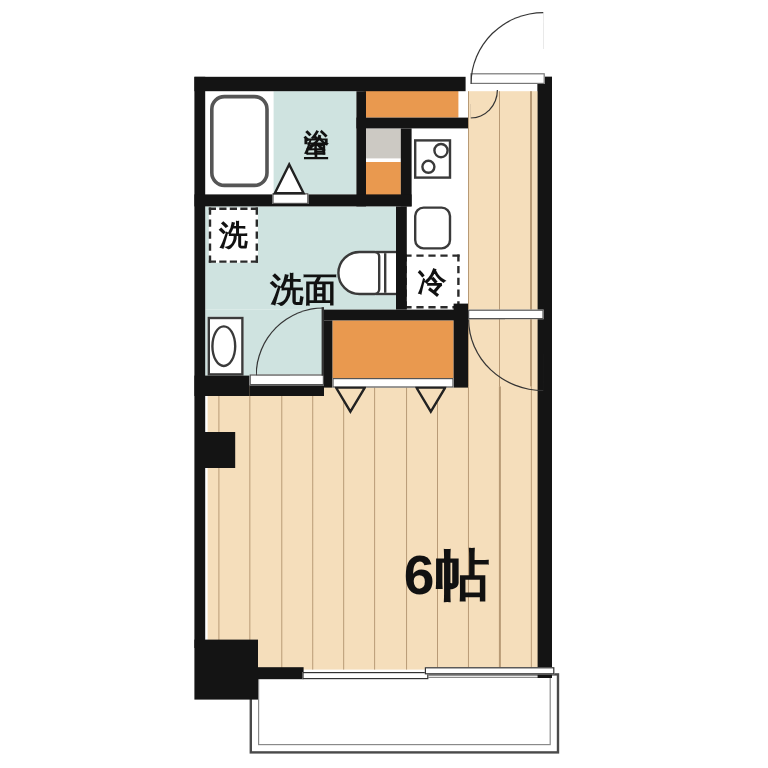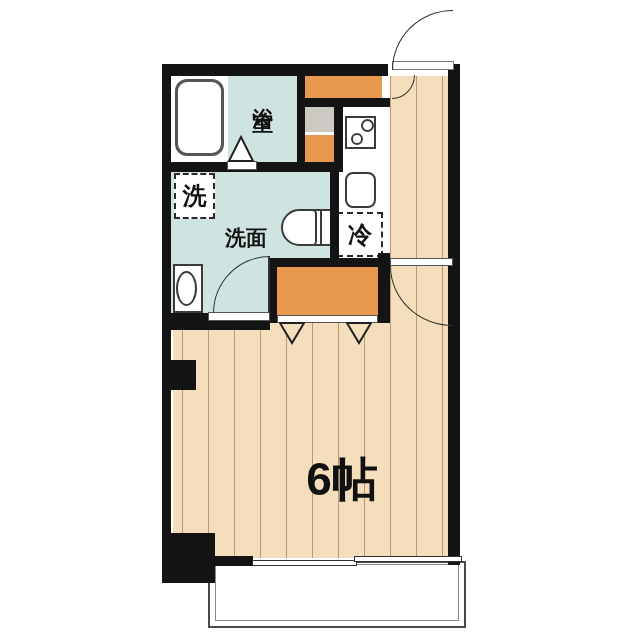--- a/index.html
+++ b/index.html
@@ -33,21 +33,21 @@
   <div class="abs" style="left:171px;top:76px;width:57px;height:86px;background:#fff;"></div>
   <div class="abs teal" style="left:228px;top:76px;width:69px;height:86px;"></div>
   <div class="abs" style="left:175px;top:79px;width:49px;height:77px;background:#fff;border:3px solid #555;border-radius:12px;"></div>
   <div class="abs lbl" style="left:251px;top:91px;font-size:21px;writing-mode:vertical-rl;letter-spacing:3px;">浴室</div>
 
   <div class="abs teal" style="left:171px;top:172px;width:159px;height:86px;"></div>
   <div class="abs teal" style="left:171px;top:258px;width:99px;height:57px;"></div>
   <div class="abs dashedbox" style="left:174px;top:173px;width:41px;height:46px;">
     <span>洗</span>
   </div>
-  <div class="abs lbl" style="left:225px;top:227px;font-size:21px;">洗面</div>
+  <div class="abs lbl" style="left:225px;top:227px;font-size:28px;">洗面</div>
 
   <div class="abs whitebox" style="left:313px;top:209px;width:19px;height:37px;">
     <div class="abs" style="left:5px;top:0;width:0;height:33px;border-left:2px solid #3a3a3a;"></div>
   </div>
   <div class="abs whitebox" style="left:281px;top:209px;width:36px;height:37px;border-radius:19px 5px 5px 19px;"></div>
 
   <div class="abs whitebox" style="left:173px;top:264px;width:30px;height:49px;">
     <div class="abs" style="left:1px;top:5px;width:21px;height:35px;border:2px solid #3a3a3a;border-radius:50%;background:#fff;"></div>
   </div>
 
@@ -102,15 +102,15 @@
   <svg class="abs" style="left:279px;top:322px;" width="26" height="23" viewBox="0 0 26 23">
     <polygon points="1,1 25,1 13,21" fill="#f5debb" stroke="#222" stroke-width="2"></polygon>
   </svg>
   <svg class="abs" style="left:346px;top:322px;" width="26" height="23" viewBox="0 0 26 23">
     <polygon points="1,1 25,1 13,21" fill="#f5debb" stroke="#222" stroke-width="2"></polygon>
   </svg>
 
   <div class="abs strip" style="left:252px;top:560px;width:105px;height:6px;border-color:#333;"></div>
   <div class="abs strip" style="left:354px;top:556px;width:108px;height:6px;border-color:#333;"></div>
 
-  <div class="abs lbl" style="left:262px;top:455px;width:160px;text-align:center;font-size:46px;">6帖</div>
+  <div class="abs lbl" style="left:248px;top:455px;width:160px;text-align:right;font-size:46px;">6帖</div>
 
 </div>
 
 </body></html>

